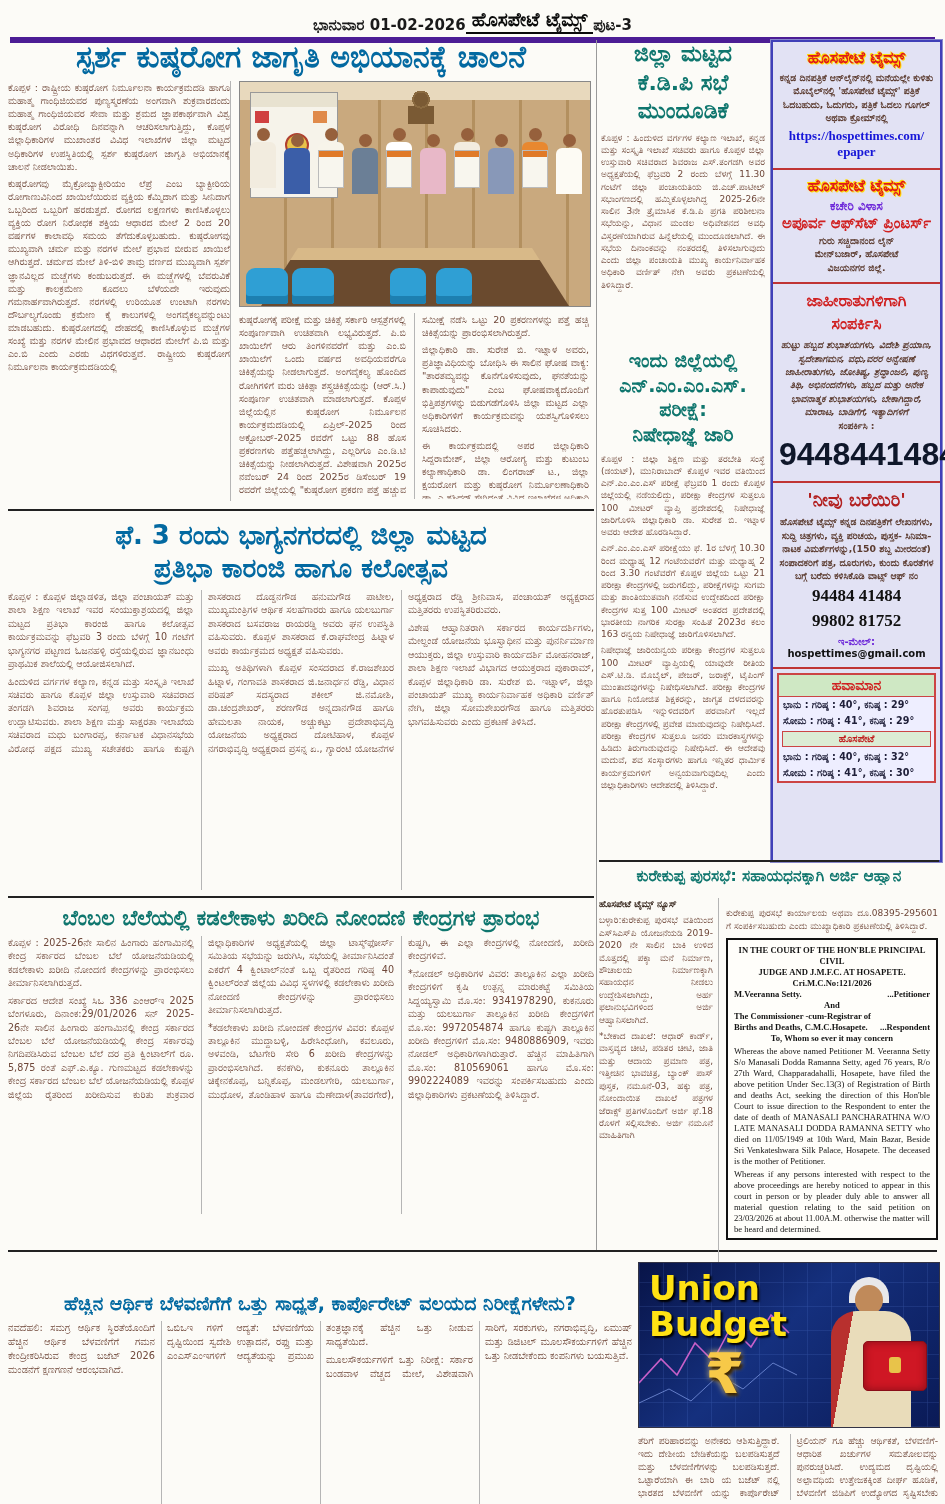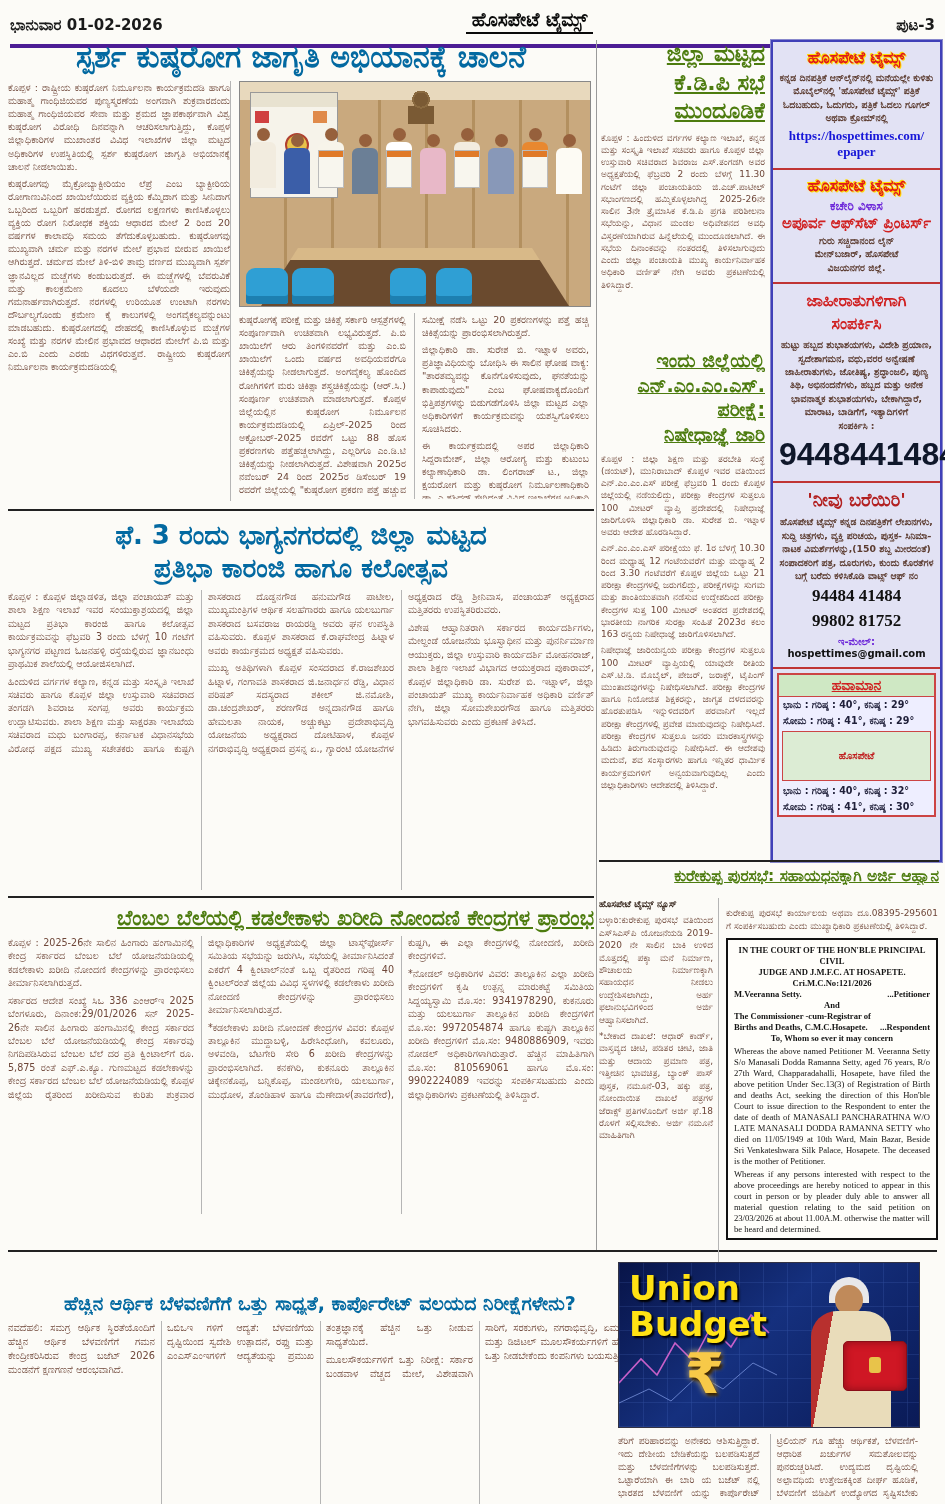--- a/index.html
+++ b/index.html
@@ -1,32 +1,32 @@
 <!DOCTYPE html>
 <html lang="kn"><head>
 <meta charset="utf-8">
 <style>
   html,body{margin:0;padding:0;background:#9a9a9a;}
   .page{position:relative;width:945px;height:1504px;background:#fcfbf7;margin:0 auto;
         font-family:"DejaVu Sans",sans-serif;overflow:hidden;}
   
   .masthead{position:absolute;left:10px;right:10px;top:8px;height:26px;
-            display:flex;justify-content:space-between;align-items:flex-end;
-            border-bottom:4px solid #4c1d95;padding-bottom:10px;}
+            display:flex;justify-content:center;align-items:flex-end;
+            border-bottom:6px solid #4c1d95;padding-bottom:3px;}
   .mh-date{font-size:15px;font-weight:bold;color:#1a1a1a;}
   .mh-title{font-size:19px;font-weight:bold;color:#0a0a0a;border-bottom:2px solid #0a0a0a;padding:0 6px 1px;}
   .mh-page{font-size:15px;font-weight:bold;color:#1a1a1a;}
   
   .vsep{position:absolute;width:1px;background:#9a9a9a;}
   .hsep{position:absolute;height:2px;background:#222;}
   
   .kn{color:#6e4638;text-align:justify;}
   .kn p{margin:0 0 4px 0;}
   .headline-blue{color:#0369a1;font-weight:bold;text-align:center;}
-  .headline-red{color:#4d7c0f;font-weight:bold;text-align:right;text-decoration:underline;}
+  .headline-red{color:#0f766e;font-weight:bold;text-align:center;}
   
   .zone-left{position:absolute;left:8px;top:36px;width:586px;}
   .a1-head{font-size:30px;line-height:1.1;margin:4px 0 8px;}
   .a1-body{display:flex;gap:8px;}
   .a1-col1{width:222px;font-size:9.5px;line-height:1.38;height:420px;overflow:hidden;
            border-right:1px solid #b5b5b5;}
   .a1-right{width:350px;}
   .a1-cols23{display:flex;gap:8px;margin-top:6px;height:186px;overflow:hidden;}
   .a1-col{width:171px;font-size:9.5px;line-height:1.38;}
   .a1-col + .a1-col{border-left:1px solid #b5b5b5;padding-left:7px;}
@@ -75,24 +75,24 @@
   .sb-url{font-size:13px;font-weight:bold;color:#1616d8;font-family:"Liberation Serif",serif;margin-top:3px;}
   .sb-red{color:#6d28d9;font-weight:bold;}
   .sb-title-red{font-size:15px;font-weight:bold;color:#d02020;line-height:1.4;}
   .sb-phone-big{font-size:32px;font-weight:bold;color:#0f172a;font-family:Liberation Sans, sans-serif;margin-top:4px;}
   .sb-write{font-size:18px;font-weight:bold;color:#b22020;margin-bottom:4px;}
   .sb-phone{font-size:17px;font-weight:bold;color:#111;font-family:"Liberation Serif",serif;line-height:1.5;}
   .sb-email{font-size:10px;font-weight:bold;color:#111;margin-top:2px;}
   
   .wx{border:2px solid #cc4444;margin:4px;background:#eef;}
   .wx-head{background:#cfe8c4;color:#d02020;font-weight:bold;font-size:14px;text-align:center;
-           padding:2px 0;border-bottom:1px solid #cc4444;text-decoration:underline;}
+           padding:2px 0;border-bottom:1px solid #cc4444;}
   .wx-row{font-size:9.6px;font-weight:bold;color:#20203a;padding:2px 4px;text-align:left;}
   .wx-sub{background:#dcecd4;color:#c02020;font-weight:bold;font-size:10px;text-align:center;
-          border:1px solid #cc4444;margin:2px 3px;padding:18px 0;}
+          border:1px solid #cc4444;margin:2px 3px;padding:1px 0;}
   
   .zone-kure{position:absolute;left:599px;top:860px;width:340px;}
   .kure-head{font-size:15.5px;white-space:nowrap;overflow:hidden;border-top:2px solid #222;
              padding-top:5px;margin-bottom:13px;}
   .kure-cols{display:flex;gap:7px;}
   .kure-c1{width:114px;font-size:9px;line-height:1.38;border-right:1px solid #b5b5b5;
            padding-right:5px;height:382px;overflow:hidden;}
   .kure-byline{font-weight:bold;color:#3a2a20;}
   .kure-c2{width:212px;}
   .kure-c2-p{font-size:9px;line-height:1.4;margin-bottom:6px;}
@@ -100,21 +100,21 @@
   .court{border:2px solid #111;background:#fffefa;color:#141414;padding:5px 6px;
          font-family:"Liberation Serif",serif;font-size:8.6px;line-height:1.28;height:288px;overflow:hidden;}
   .court .c-center{text-align:center;font-weight:bold;}
   .court .c-row{display:flex;justify-content:space-between;font-weight:bold;}
   .court p{margin:2px 0;text-align:justify;}
   
   .zone-bottom-left{position:absolute;left:8px;top:1292px;width:624px;}
   .b-head{font-size:19px;white-space:nowrap;overflow:hidden;margin-bottom:6px;}
   .b-body{column-count:4;column-gap:12px;column-rule:1px solid #b5b5b5;
           font-size:9.8px;line-height:1.42;height:208px;overflow:hidden;}
-  .zone-budget{position:absolute;left:618px;top:1262px;width:300px;}
+  .zone-budget{position:absolute;left:638px;top:1262px;width:300px;}
   .budget-img{position:relative;width:300px;height:164px;overflow:hidden;border:1px solid #334;
               background:linear-gradient(135deg,#081448 0%,#15307e 45%,#0a1a56 100%);}
   .budget-img .grid{position:absolute;inset:0;opacity:.25;
      background:repeating-linear-gradient(90deg,rgba(120,160,255,.5) 0 1px,rgba(0,0,0,0) 1px 24px),
                 repeating-linear-gradient(0deg,rgba(120,160,255,.5) 0 1px,rgba(0,0,0,0) 1px 24px);}
   .budget-word{position:absolute;left:10px;font-weight:bold;color:#ffe214;
                text-shadow:2px 2px 2px #000;font-size:34px;line-height:1;}
   .budget-rupee{position:absolute;left:66px;top:78px;font-size:56px;font-weight:bold;color:#f7c948;
                 text-shadow:2px 3px 3px #3a2400,0 0 6px #ffdf80;}
   .fm{position:absolute;right:4px;bottom:0;width:120px;height:150px;}
@@ -294,21 +294,21 @@
       <div class="sb-logo">ಹೊಸಪೇಟೆ ಟೈಮ್ಸ್</div>
       <div class="sb-red" style="font-size:12px;">ಕಚೇರಿ ವಿಳಾಸ</div>
       <div class="sb-title-red">ಅಪೂರ್ವ ಆಫ್‌ಸೆಟ್ ಪ್ರಿಂಟರ್ಸ್</div>
       <div class="sb-text">ಗುರು ಸಚ್ಚಿದಾನಂದ ಲೈನ್</div>
       <div class="sb-text">ಮೇನ್‌ಬಜಾರ್, ಹೊಸಪೇಟೆ</div>
       <div class="sb-text">ವಿಜಯನಗರ ಜಿಲ್ಲೆ.</div>
     </div>
     <div class="sb-box">
       <div class="sb-title-red" style="font-size:16px;">ಜಾಹೀರಾತುಗಳಿಗಾಗಿ</div>
       <div class="sb-title-red" style="font-size:16px;">ಸಂಪರ್ಕಿಸಿ</div>
-      <div class="sb-text" style="margin-top:3px;">ಹುಟ್ಟು ಹಬ್ಬದ ಶುಭಾಶಯಗಳು, ವಿದೇಶಿ ಪ್ರಯಾಣ, ಸ್ವದೇಶಾಗಮನ, ವಧು,ವರರ ಅನ್ವೇಷಣೆ ಜಾಹೀರಾತುಗಳು, ಜೋತಿಷ್ಯ, ಶ್ರದ್ಧಾಂಜಲಿ, ಪುಣ್ಯ ತಿಥಿ, ಅಭಿನಂದನೆಗಳು, ಹಬ್ಬದ ಮತ್ತು ಅನೇಕ ಭಾವನಾತ್ಮಕ ಶುಭಾಶಯಗಳು, ಬೇಕಾಗಿದ್ದಾರೆ, ಮಾರಾಟ, ಬಾಡಿಗೆಗೆ, ಇತ್ಯಾದಿಗಳಿಗೆ</div>
+      <div class="sb-text" style="margin-top:3px;font-style:italic;">ಹುಟ್ಟು ಹಬ್ಬದ ಶುಭಾಶಯಗಳು, ವಿದೇಶಿ ಪ್ರಯಾಣ, ಸ್ವದೇಶಾಗಮನ, ವಧು,ವರರ ಅನ್ವೇಷಣೆ ಜಾಹೀರಾತುಗಳು, ಜೋತಿಷ್ಯ, ಶ್ರದ್ಧಾಂಜಲಿ, ಪುಣ್ಯ ತಿಥಿ, ಅಭಿನಂದನೆಗಳು, ಹಬ್ಬದ ಮತ್ತು ಅನೇಕ ಭಾವನಾತ್ಮಕ ಶುಭಾಶಯಗಳು, ಬೇಕಾಗಿದ್ದಾರೆ, ಮಾರಾಟ, ಬಾಡಿಗೆಗೆ, ಇತ್ಯಾದಿಗಳಿಗೆ</div>
       <div class="sb-text">ಸಂಪರ್ಕಿಸಿ :</div>
       <div class="sb-phone-big">9448441484</div>
     </div>
     <div class="sb-box">
       <div class="sb-write">'ನೀವು ಬರೆಯಿರಿ'</div>
       <div class="sb-text">ಹೊಸಪೇಟೆ ಟೈಮ್ಸ್ ಕನ್ನಡ ದಿನಪತ್ರಿಕೆಗೆ ಲೇಖನಗಳು, ಸುದ್ದಿ ಚಿತ್ರಗಳು, ವ್ಯಕ್ತಿ ಪರಿಚಯ, ಪುಸ್ತಕ- ಸಿನಿಮಾ-ನಾಟಕ ವಿಮರ್ಶೆಗಳನ್ನು,(150 ಶಬ್ದ ಮೀರದಂತೆ) ಸಂಪಾದಕರಿಗೆ ಪತ್ರ, ದೂರುಗಳು, ಕುಂದು ಕೊರತೆಗಳ ಬಗ್ಗೆ ಬರೆದು ಕಳಿಸಿಕೊಡಿ ವಾಟ್ಸ್ ಆಫ್ ನಂ</div>
       <div class="sb-phone">94484 41484</div>
       <div class="sb-phone">99802 81752</div>
       <div class="sb-email">
         <span class="sb-red">ಇ-ಮೇಲ್:</span>

